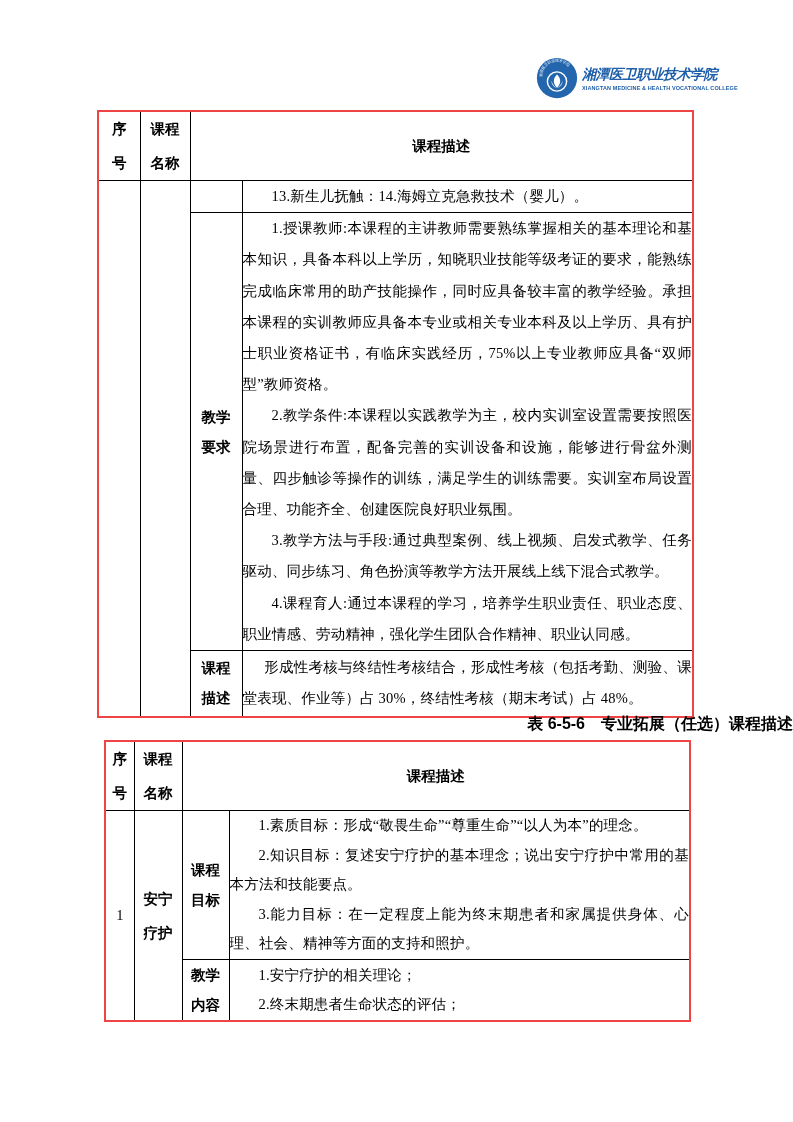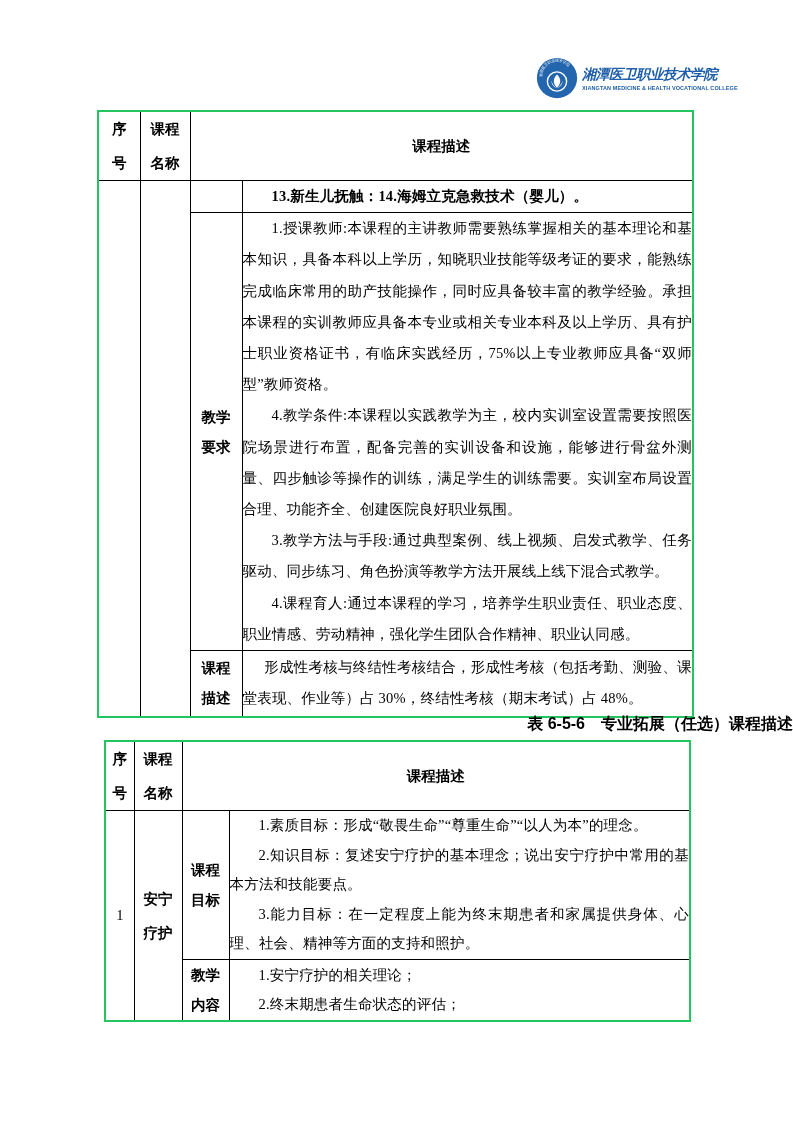--- a/index.html
+++ b/index.html
@@ -19,21 +19,21 @@
     color:#1f5fa9; letter-spacing:-0.5px; white-space:nowrap;
   }
   .logo-en {
     font-family:"Liberation Sans","DejaVu Sans",sans-serif;
     font-size:5.5px; font-weight:bold; color:#1f5fa9;
     letter-spacing:0.1px; white-space:nowrap; margin-top:1px;
   }
   
   table.doc { border-collapse:collapse; table-layout:fixed; position:absolute; background:#fff; }
   table.doc td, table.doc th { border:1px solid #000; padding:0; vertical-align:middle; }
-  table.doc { border:2px solid #22c55e; }
+  table.doc { border:2px solid #ef4444; }
   #table1 { left:97px;  top:110px; width:597px; }
   #table2 { left:104px; top:740px; width:587px; }
   th.hdr {
     font-family:"Liberation Sans","DejaVu Sans",sans-serif;
     font-weight:bold; font-size:14.5px; text-align:center;
   }
   .stack { display:block; margin:0 auto; word-break:break-all; line-height:34px; }
   .w1 { width:1.05em; } .w2 { width:2.1em; }
   td.sublabel {
     font-family:"Liberation Sans","DejaVu Sans",sans-serif;
@@ -47,21 +47,21 @@
   }
   td.content { vertical-align:top; padding:2px 7px 0 7px; }
   td.content p {
     font-size:14.5px; line-height:31.2px; text-indent:2em;
     text-align:justify; letter-spacing:0.2px;
   }
   #table2 td.content p { line-height:29.6px; }
   td.content p.indent-sm { text-indent:1.5em; }
   
   #table1 tr.head { height:67px; }
-  #table1 tr.r0   { height:31px;font-weight:bold; }
+  #table1 tr.r0   { height:31px; }
   #table1 tr.r1   { height:437px; }
   #table1 tr.r2   { height:66px; }
   #table2 tr.head { height:67px; }
   #table2 tr.s0   { height:148px; }
   #table2 tr.s1   { height:62px; }
   
   .caption {
     position:absolute; top:714px; left:0; width:100%; text-align:right;
     font-family:"Liberation Sans","DejaVu Sans",sans-serif;
     font-weight:bold; font-size:16px;
@@ -118,21 +118,21 @@
         <td class="content">
           <p>13.新生儿抚触：14.海姆立克急救技术（婴儿）。</p>
         </td>
       </tr>
       <tr class="r1">
         <td class="sublabel">
           <span class="stack w2">教学要求</span>
         </td>
         <td class="content">
           <p>1.授课教师:本课程的主讲教师需要熟练掌握相关的基本理论和基本知识，具备本科以上学历，知晓职业技能等级考证的要求，能熟练完成临床常用的助产技能操作，同时应具备较丰富的教学经验。承担本课程的实训教师应具备本专业或相关专业本科及以上学历、具有护士职业资格证书，有临床实践经历，75%以上专业教师应具备“双师型”教师资格。</p>
-          <p>4.教学条件:本课程以实践教学为主，校内实训室设置需要按照医院场景进行布置，配备完善的实训设备和设施，能够进行骨盆外测量、四步触诊等操作的训练，满足学生的训练需要。实训室布局设置合理、功能齐全、创建医院良好职业氛围。</p>
+          <p>2.教学条件:本课程以实践教学为主，校内实训室设置需要按照医院场景进行布置，配备完善的实训设备和设施，能够进行骨盆外测量、四步触诊等操作的训练，满足学生的训练需要。实训室布局设置合理、功能齐全、创建医院良好职业氛围。</p>
           <p>3.教学方法与手段:通过典型案例、线上视频、启发式教学、任务驱动、同步练习、角色扮演等教学方法开展线上线下混合式教学。</p>
           <p>4.课程育人:通过本课程的学习，培养学生职业责任、职业态度、职业情感、劳动精神，强化学生团队合作精神、职业认同感。</p>
         </td>
       </tr>
       <tr class="r2">
         <td class="sublabel">
           <span class="stack w2">课程描述</span>
         </td>
         <td class="content">
           <p class="indent-sm">形成性考核与终结性考核结合，形成性考核（包括考勤、测验、课堂表现、作业等）占 30%，终结性考核（期末考试）占 48%。</p>

